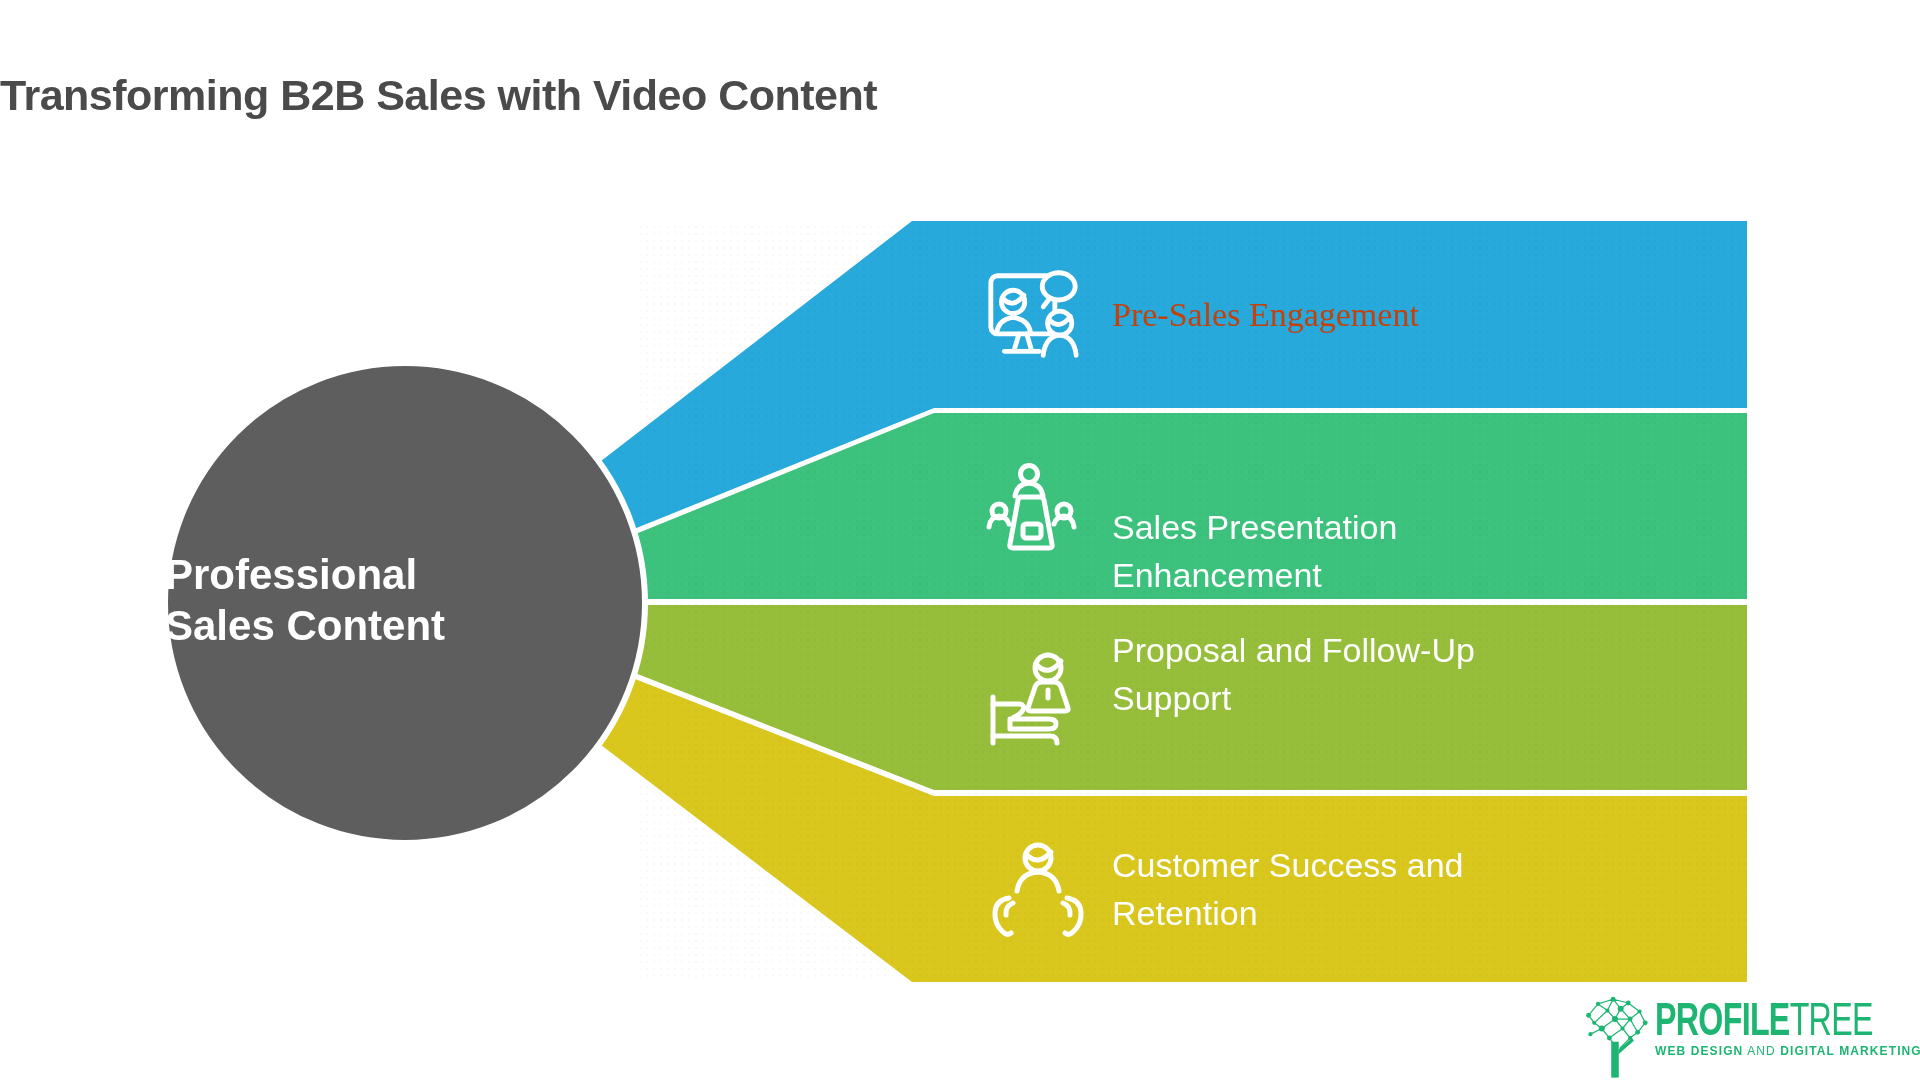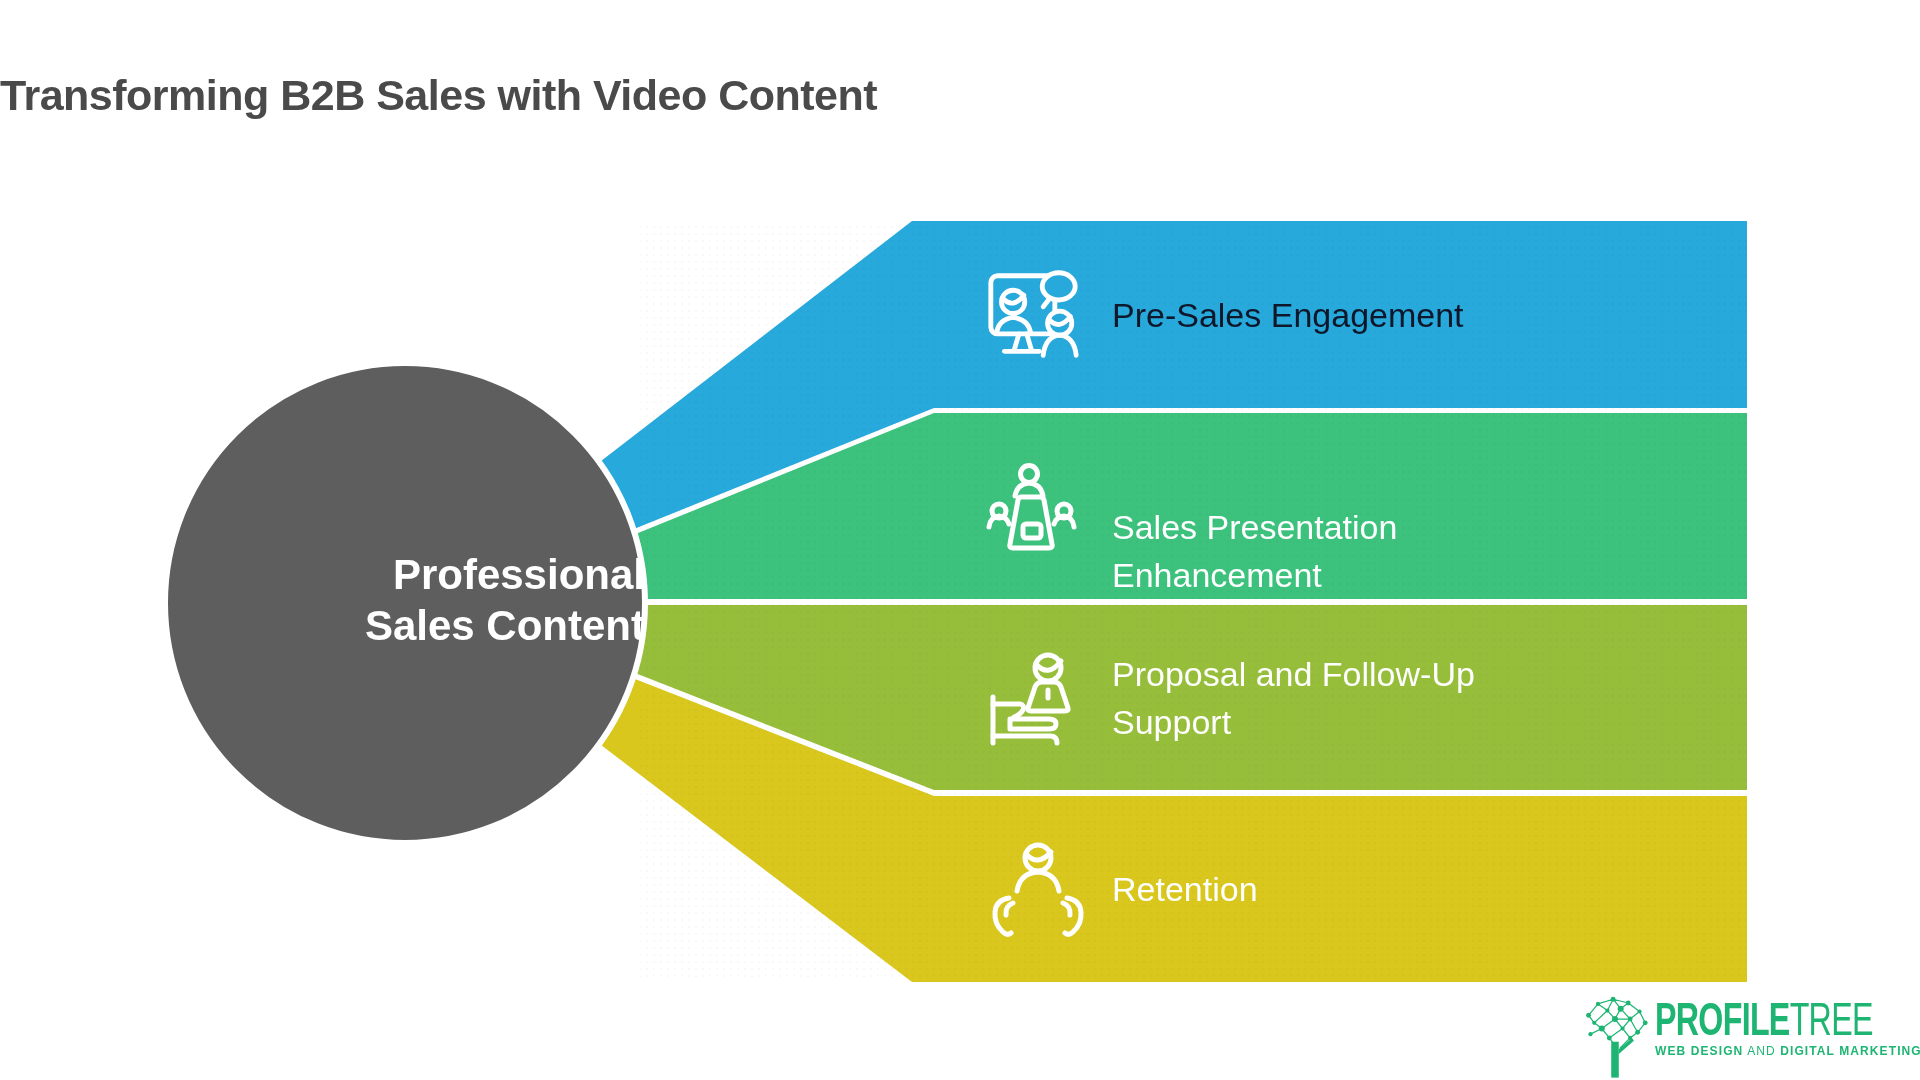--- a/index.html
+++ b/index.html
@@ -9,31 +9,31 @@
     font-family:"Liberation Sans", sans-serif;
   }
   .title{
     position:absolute;top:40px;left:0;width:1920px;
     font-size:43px;line-height:52px;font-weight:700;
     letter-spacing:-0.5px;
   }
   #diagram{position:absolute;top:0;left:0;}
   .circle-label{
     position:absolute;left:165px;top:549px;width:480px;
-    text-align:right;color:#ffffff;
+    text-align:left;color:#ffffff;
     font-size:42px;line-height:51px;font-weight:700;
   }
   .band-label{
     position:absolute;left:1112px;width:640px;
     display:flex;flex-direction:column;justify-content:center;
     color:#ffffff;font-size:34px;line-height:48px;font-weight:400;
   }
   .band-label.b1{top:221px;height:187px;}
   .band-label.b2{top:413px;height:186px;margin-top:45px;}
-  .band-label.b3{top:609px;height:177px;}
+  .band-label.b3{top:585px;height:177px;}
   .band-label.b4{top:796px;height:186px;}
   .logo{
     position:absolute;left:1581px;top:993px;
     display:flex;align-items:flex-start;
   }
   .logo-text{margin-left:6px;margin-top:6px;}
   .brand{
     font-size:46px;line-height:40px;letter-spacing:-1px;
     transform:scaleX(0.70);transform-origin:left top;
     white-space:nowrap;
@@ -113,33 +113,34 @@
     <path d="M79,56 Q92,58 93,70 Q94,82 85,90 Q81,94 77,91"></path>
     <path d="M75,61 Q83,64 82,73"></path>
   </g>
 </svg>
 
 <div class="circle-label" style="color: rgb(255, 255, 255);">
   <div>Professional</div>
   <div>Sales Content</div>
 </div>
 
-<div class="band-label b1" style="color: #0f172a;">
+<div class="band-label b1" style="color: #c2410c; font-family: Liberation Serif, serif;">
   <div>Pre-Sales Engagement</div>
   <div></div>
 </div>
 <div class="band-label b2" style="color: rgb(255, 255, 255);">
   <div>Sales Presentation</div>
   <div>Enhancement</div>
 </div>
 <div class="band-label b3" style="color: rgb(255, 255, 255);">
   <div>Proposal and Follow-Up</div>
   <div>Support</div>
 </div>
 <div class="band-label b4" style="color: rgb(255, 255, 255);">
+  <div>Customer Success and</div>
   <div>Retention</div>
 </div>
 
 <div class="logo">
   <svg width="68" height="88" viewBox="0 0 72 90">
     <g stroke-width="1.3" fill="none" stroke="#1eb573">
       <path d="M34,5 L18,10 M34,5 L50,9 M34,5 L42,15 M34,5 L28,17 M18,10 L28,17 M18,10 L8,22 M50,9 L62,18 M50,9 L42,15 M42,15 L36,26 M28,17 L36,26 M28,17 L14,30 M8,22 L14,30 M62,18 L68,30 M62,18 L52,26 M42,15 L52,26 M36,26 L52,26 M36,26 L22,36 M14,30 L22,36 M68,30 L60,40 M52,26 L60,40 M52,26 L44,36 M22,36 L30,46 M22,36 L10,42 M44,36 L52,46 M44,36 L36,26 M30,46 L44,36 M52,46 L60,40 M30,46 L36,54 M52,46 L41,57"></path>
     </g>
     <g fill="#1eb573">
       <circle cx="34" cy="5" r="2.6"></circle>

